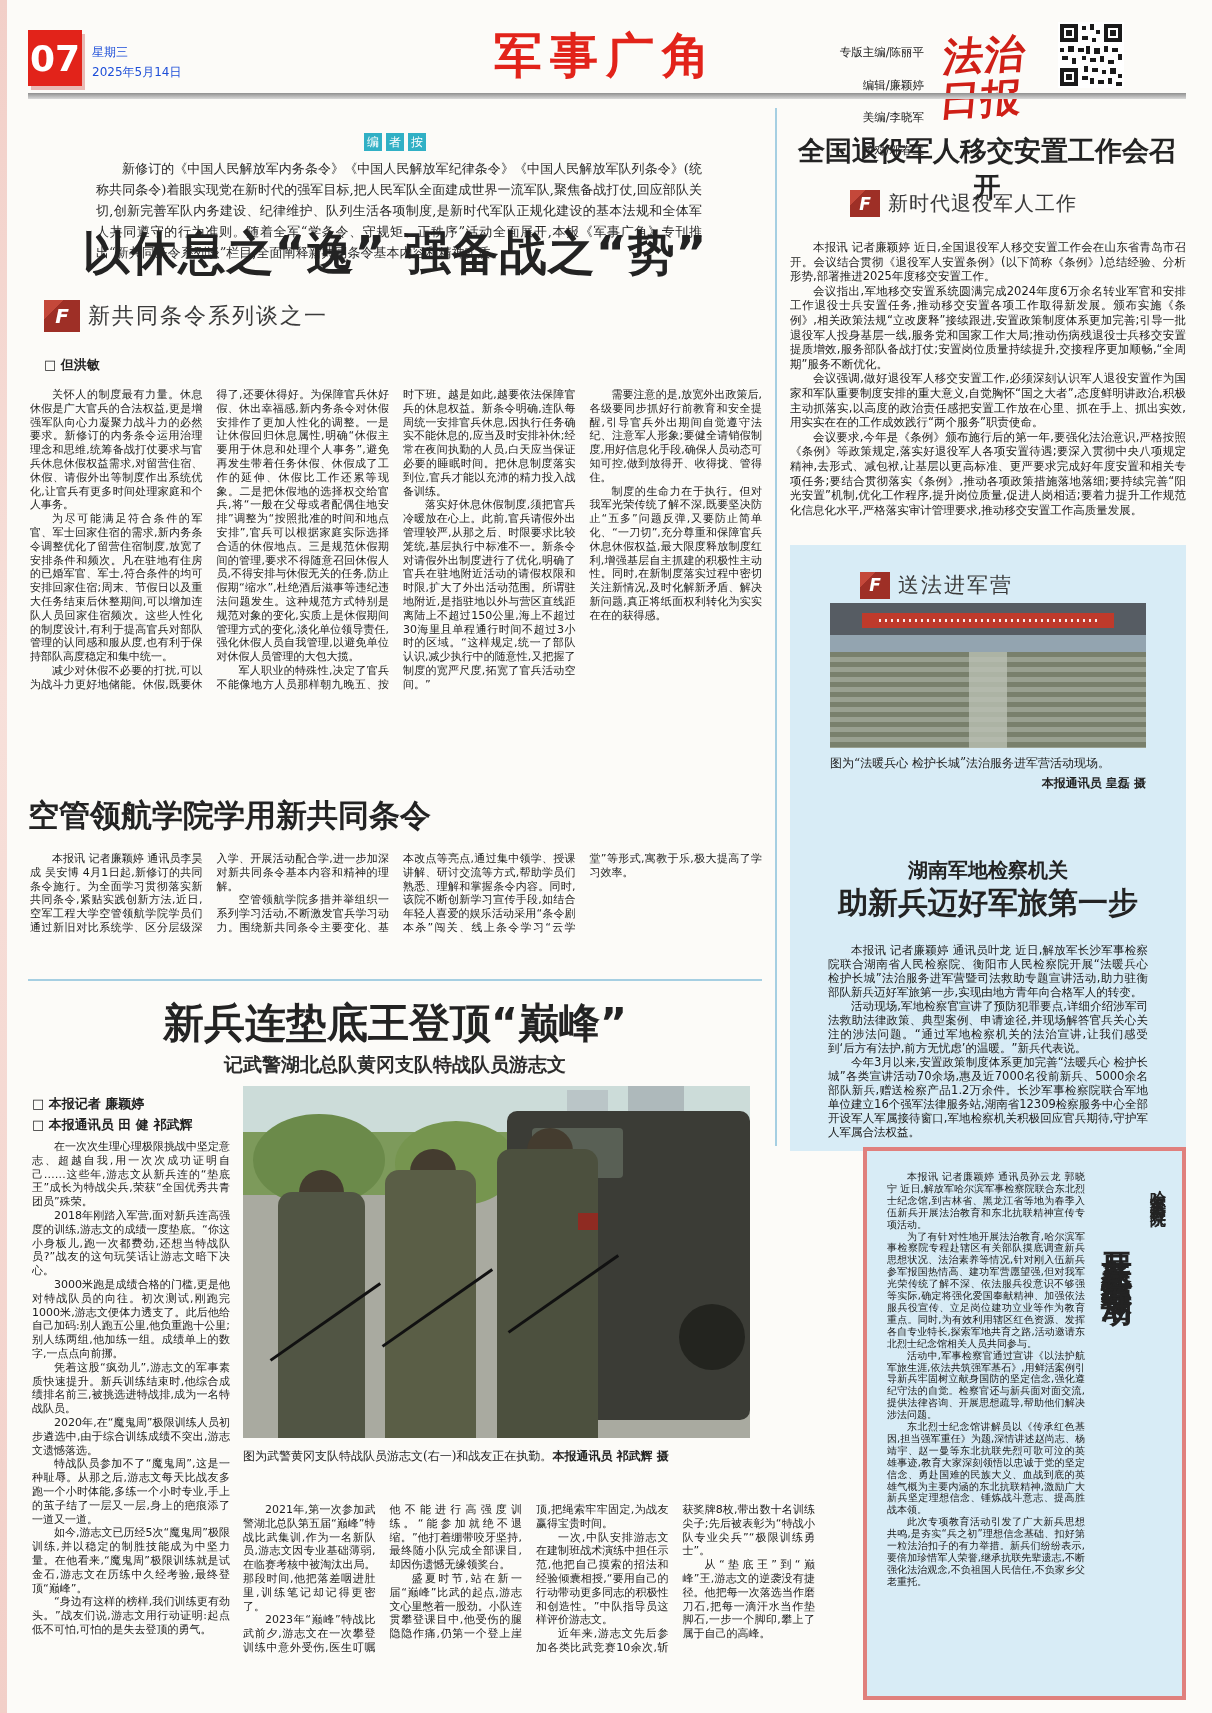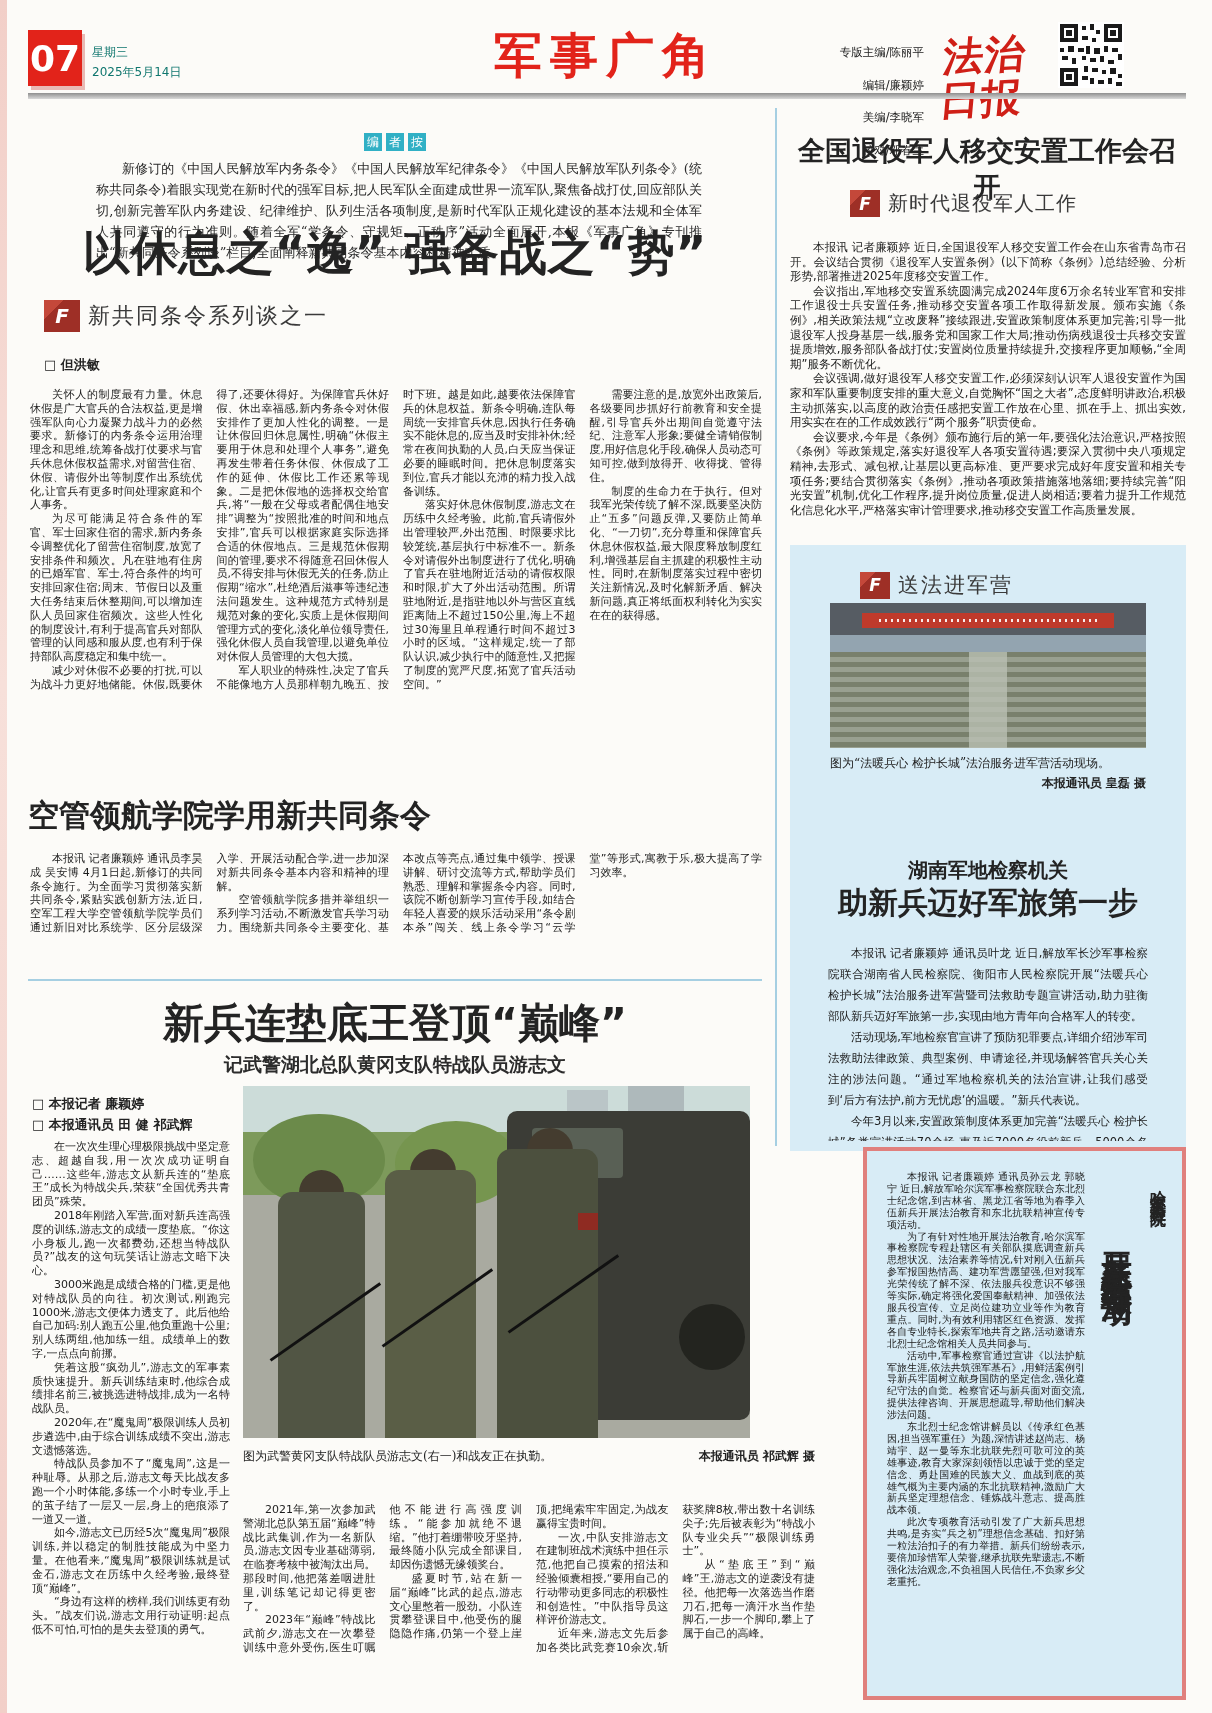--- a/index.html
+++ b/index.html
@@ -4,21 +4,21 @@
 <style>
   html,body{margin:0;padding:0;background:#e8e6e2;}
   .page{position:relative;width:1212px;height:1713px;margin:0 auto;background:#fcfbf8;
         font-family:"DejaVu Sans","Liberation Sans",sans-serif;color:#1c1c1c;overflow:hidden;}
   .abs{position:absolute;}
   .edge-strip{left:0;top:0;width:7px;height:1713px;background:linear-gradient(180deg,#f2cfc8,#f7e0da 40%,#f2cfc8);}
   
   .pagenum{left:28px;top:30px;width:54px;height:56px;background:#e2231a;color:#fff;
            font-size:36px;font-weight:900;display:flex;align-items:center;justify-content:center;
            box-shadow:3px 4px 0 #e9b9b4;}
-  .dateblock{left:92px;top:42px;font-size:12px;line-height:1.7;color:#0f766e;}
+  .dateblock{left:92px;top:42px;font-size:12px;line-height:1.7;color:#1d4ed8;}
   .section-title{left:0;top:24px;width:1212px;text-align:center;font-size:48px;font-weight:900;
                  color:#e2231a;letter-spacing:8px;margin:0;}
   .credits{left:760px;top:28px;width:180px;text-align:right;}
   .credits p{margin:16px;font-size:11.5px;line-height:1.45;color:#222;}
   .paper-name{left:942px;top:32px;width:110px;font-family:"DejaVu Serif","Liberation Serif",serif;
               font-size:40px;font-weight:bold;color:#cf1f17;transform:skewX(-8deg) rotate(-3deg);
               line-height:1.1;letter-spacing:1px;}
   .qr{left:1058px;top:22px;}
   .header-rule{left:28px;top:93px;width:1158px;height:6px;
                background:linear-gradient(180deg,#8f8f8f,#d9d9d9);}
@@ -66,21 +66,21 @@
   .ph1-window{left:57%;top:12%;width:18%;height:14%;background:#596055;border-radius:4px;}
   .soldier{border-radius:14px 14px 0 0;background:#515544;}
   .s1{left:7%;top:30%;width:17%;height:70%;}
   .s2{left:28%;top:24%;width:18%;height:76%;background:#5a5e46;}
   .s3{left:50%;top:18%;width:20%;height:82%;background:#4c503e;}
   .head{width:9%;aspect-ratio:1;background:#443c2f;border-radius:50%;}
   .h1p{left:11%;top:24%;} .h2p{left:33%;top:18%;} .h3p{left:56%;top:12%;}
   .rifle{width:3px;height:38%;background:#111;transform:rotate(55deg);}
   .r1p{left:16%;top:48%;} .r2p{left:38%;top:44%;} .r3p{left:63%;top:40%;}
   .redpatch{left:66%;top:36%;width:4%;height:5%;background:#8f2b22;}
-  .caption-row{left:243px;top:1448px;width:572px;display:flex;justify-content:space-between;
+  .caption-row{left:243px;top:1448px;width:572px;display:flex;justify-content:flex-start;
                font-size:12px;color:#222;}
   .caption-row .cap{font-family:"DejaVu Serif","Liberation Serif",serif;}
   .caption-row .credit{font-weight:bold;}
   
   .hlR1{left:788px;top:133px;width:398px;text-align:center;font-size:27px;font-weight:900;color:#232323;margin:0;}
   .labelR1{left:850px;top:190px;display:flex;align-items:center;gap:8px;}
   .labelR1 .txt{font-size:20px;color:#3a3a3a;letter-spacing:1px;}
   .bodyR1{left:790px;top:240px;width:396px;height:292px;font-size:11.5px;line-height:14.6px;}
   
   .bluebox{left:790px;top:545px;width:396px;height:606px;background:#d8ecf6;}
@@ -94,21 +94,21 @@
                 background:repeating-linear-gradient(90deg,rgba(255,255,255,.9) 0 2px,transparent 2px 6px);}
   .ph2-stage{left:0;top:22%;width:100%;height:12%;background:#93a4b0;}
   .ph2-crowd{left:0;top:34%;width:100%;height:66%;
              background:repeating-linear-gradient(180deg,#79806c 0 5px,#99a090 5px 10px);}
   .ph2-aisle{left:44%;top:34%;width:12%;height:66%;background:#b9bfb3;opacity:.8;}
   .caption2{left:40px;top:210px;width:316px;font-size:12px;color:#222;}
   .caption2 .cap{font-family:"DejaVu Serif","Liberation Serif",serif;display:block;}
   .caption2 .credit{display:block;text-align:right;font-weight:bold;margin-top:3px;}
   .kickerHN{left:0;top:312px;width:396px;text-align:center;font-size:20px;font-weight:bold;color:#232323;}
   .hlHN{left:0;top:338px;width:396px;text-align:center;font-size:30px;font-weight:900;color:#232323;margin:0;}
-  .bodyHN{left:38px;top:398px;width:320px;height:198px;font-size:11.5px;line-height:21px;}
+  .bodyHN{left:38px;top:398px;width:320px;height:198px;font-size:11.5px;line-height:14px;}
   
   .redbox{left:863px;top:1147px;width:315px;height:545px;background:#d8ecf6;border:4px solid #e0807d;}
   .bodyHB{left:20px;top:20px;width:198px;height:507px;font-size:10px;line-height:11.9px;}
   .vkicker{right:14px;top:26px;writing-mode:vertical-rl;font-size:16px;font-weight:bold;
            letter-spacing:3px;color:#232323;}
   .vheadline{right:44px;top:76px;writing-mode:vertical-rl;font-size:31px;font-weight:900;
              letter-spacing:4px;color:#232323;}
 </style>
 </head>
 <body>
@@ -190,21 +190,21 @@
   <div class="abs series">
     <span class="fcube">F</span>
     <span class="series-label">新共同条令系列谈之一</span>
   </div>
   <div class="abs author">□ 但洪敏</div>
   <div class="abs jtext cols4 body1">
       <p>关怀人的制度最有力量。休息休假是广大官兵的合法权益,更是增强军队向心力凝聚力战斗力的必然要求。新修订的内务条令运用治理理念和思维,统筹备战打仗要求与官兵休息休假权益需求,对留营住宿、休假、请假外出等制度作出系统优化,让官兵有更多时间处理家庭和个人事务。</p>
       <p>为尽可能满足符合条件的军官、军士回家住宿的需求,新内务条令调整优化了留营住宿制度,放宽了安排条件和频次。凡在驻地有住房的已婚军官、军士,符合条件的均可安排回家住宿;周末、节假日以及重大任务结束后休整期间,可以增加连队人员回家住宿频次。这些人性化的制度设计,有利于提高官兵对部队管理的认同感和服从度,也有利于保持部队高度稳定和集中统一。</p>
       <p>减少对休假不必要的打扰,可以为战斗力更好地储能。休假,既要休得了,还要休得好。为保障官兵休好假、休出幸福感,新内务条令对休假安排作了更加人性化的调整。一是让休假回归休息属性,明确“休假主要用于休息和处理个人事务”,避免再发生带着任务休假、休假成了工作的延伸、休假比工作还累等现象。二是把休假地的选择权交给官兵,将“一般在父母或者配偶住地安排”调整为“按照批准的时间和地点安排”,官兵可以根据家庭实际选择合适的休假地点。三是规范休假期间的管理,要求不得随意召回休假人员,不得安排与休假无关的任务,防止假期“缩水”,杜绝酒后滋事等违纪违法问题发生。这种规范方式特别是规范对象的变化,实质上是休假期间管理方式的变化,淡化单位领导责任,强化休假人员自我管理,以避免单位对休假人员管理的大包大揽。</p>
       <p>军人职业的特殊性,决定了官兵不能像地方人员那样朝九晚五、按时下班。越是如此,越要依法保障官兵的休息权益。新条令明确,连队每周统一安排官兵休息,因执行任务确实不能休息的,应当及时安排补休;经常在夜间执勤的人员,白天应当保证必要的睡眠时间。把休息制度落实到位,官兵才能以充沛的精力投入战备训练。</p>
-      <p>落实好休息休假制度,游志文在历练中久经考验。此前,官兵请假外出管理较严,外出范围、时限要求比较笼统,基层执行中标准不一。新条令对请假外出制度进行了优化,明确了官兵在驻地附近活动的请假权限和时限,扩大了外出活动范围。所谓驻地附近,是指驻地以外与营区直线距离陆上不超过150公里,海上不超过30海里且单程通行时间不超过3小时的区域。“这样规定,统一了部队认识,减少执行中的随意性,又把握了制度的宽严尺度,拓宽了官兵活动空间。”</p>
+      <p>落实好休息休假制度,须把官兵冷暖放在心上。此前,官兵请假外出管理较严,从那之后、时限要求比较笼统,基层执行中标准不一。新条令对请假外出制度进行了优化,明确了官兵在驻地附近活动的请假权限和时限,扩大了外出活动范围。所谓驻地附近,是指驻地以外与营区直线距离陆上不超过150公里,海上不超过30海里且单程通行时间不超过3小时的区域。“这样规定,统一了部队认识,减少执行中的随意性,又把握了制度的宽严尺度,拓宽了官兵活动空间。”</p>
       <p>需要注意的是,放宽外出政策后,各级要同步抓好行前教育和安全提醒,引导官兵外出期间自觉遵守法纪、注意军人形象;要健全请销假制度,用好信息化手段,确保人员动态可知可控,做到放得开、收得拢、管得住。</p>
       <p>制度的生命力在于执行。但对我军光荣传统了解不深,既要坚决防止“五多”问题反弹,又要防止简单化、“一刀切”,充分尊重和保障官兵休息休假权益,最大限度释放制度红利,增强基层自主抓建的积极性主动性。同时,在新制度落实过程中密切关注新情况,及时化解新矛盾、解决新问题,真正将纸面权利转化为实实在在的获得感。</p>
     </div>
 
   <h2 class="abs hl2">空管领航学院学用新共同条令</h2>
   <div class="abs jtext cols4 body2">
       <p>本报讯 记者廉颖婷 通讯员李昊成 吴安博 4月1日起,新修订的共同条令施行。为全面学习贯彻落实新共同条令,紧贴实践创新方法,近日,空军工程大学空管领航学院学员们通过新旧对比系统学、区分层级深入学、开展活动配合学,进一步加深对新共同条令基本内容和精神的理解。</p>
       <p>空管领航学院多措并举组织一系列学习活动,不断激发官兵学习动力。围绕新共同条令主要变化、基本改点等亮点,通过集中领学、授课讲解、研讨交流等方式,帮助学员们熟悉、理解和掌握条令内容。同时,该院不断创新学习宣传手段,如结合年轻人喜爱的娱乐活动采用“条令剧本杀”闯关、线上条令学习“云学堂”等形式,寓教于乐,极大提高了学习效率。</p>
     </div>
 

